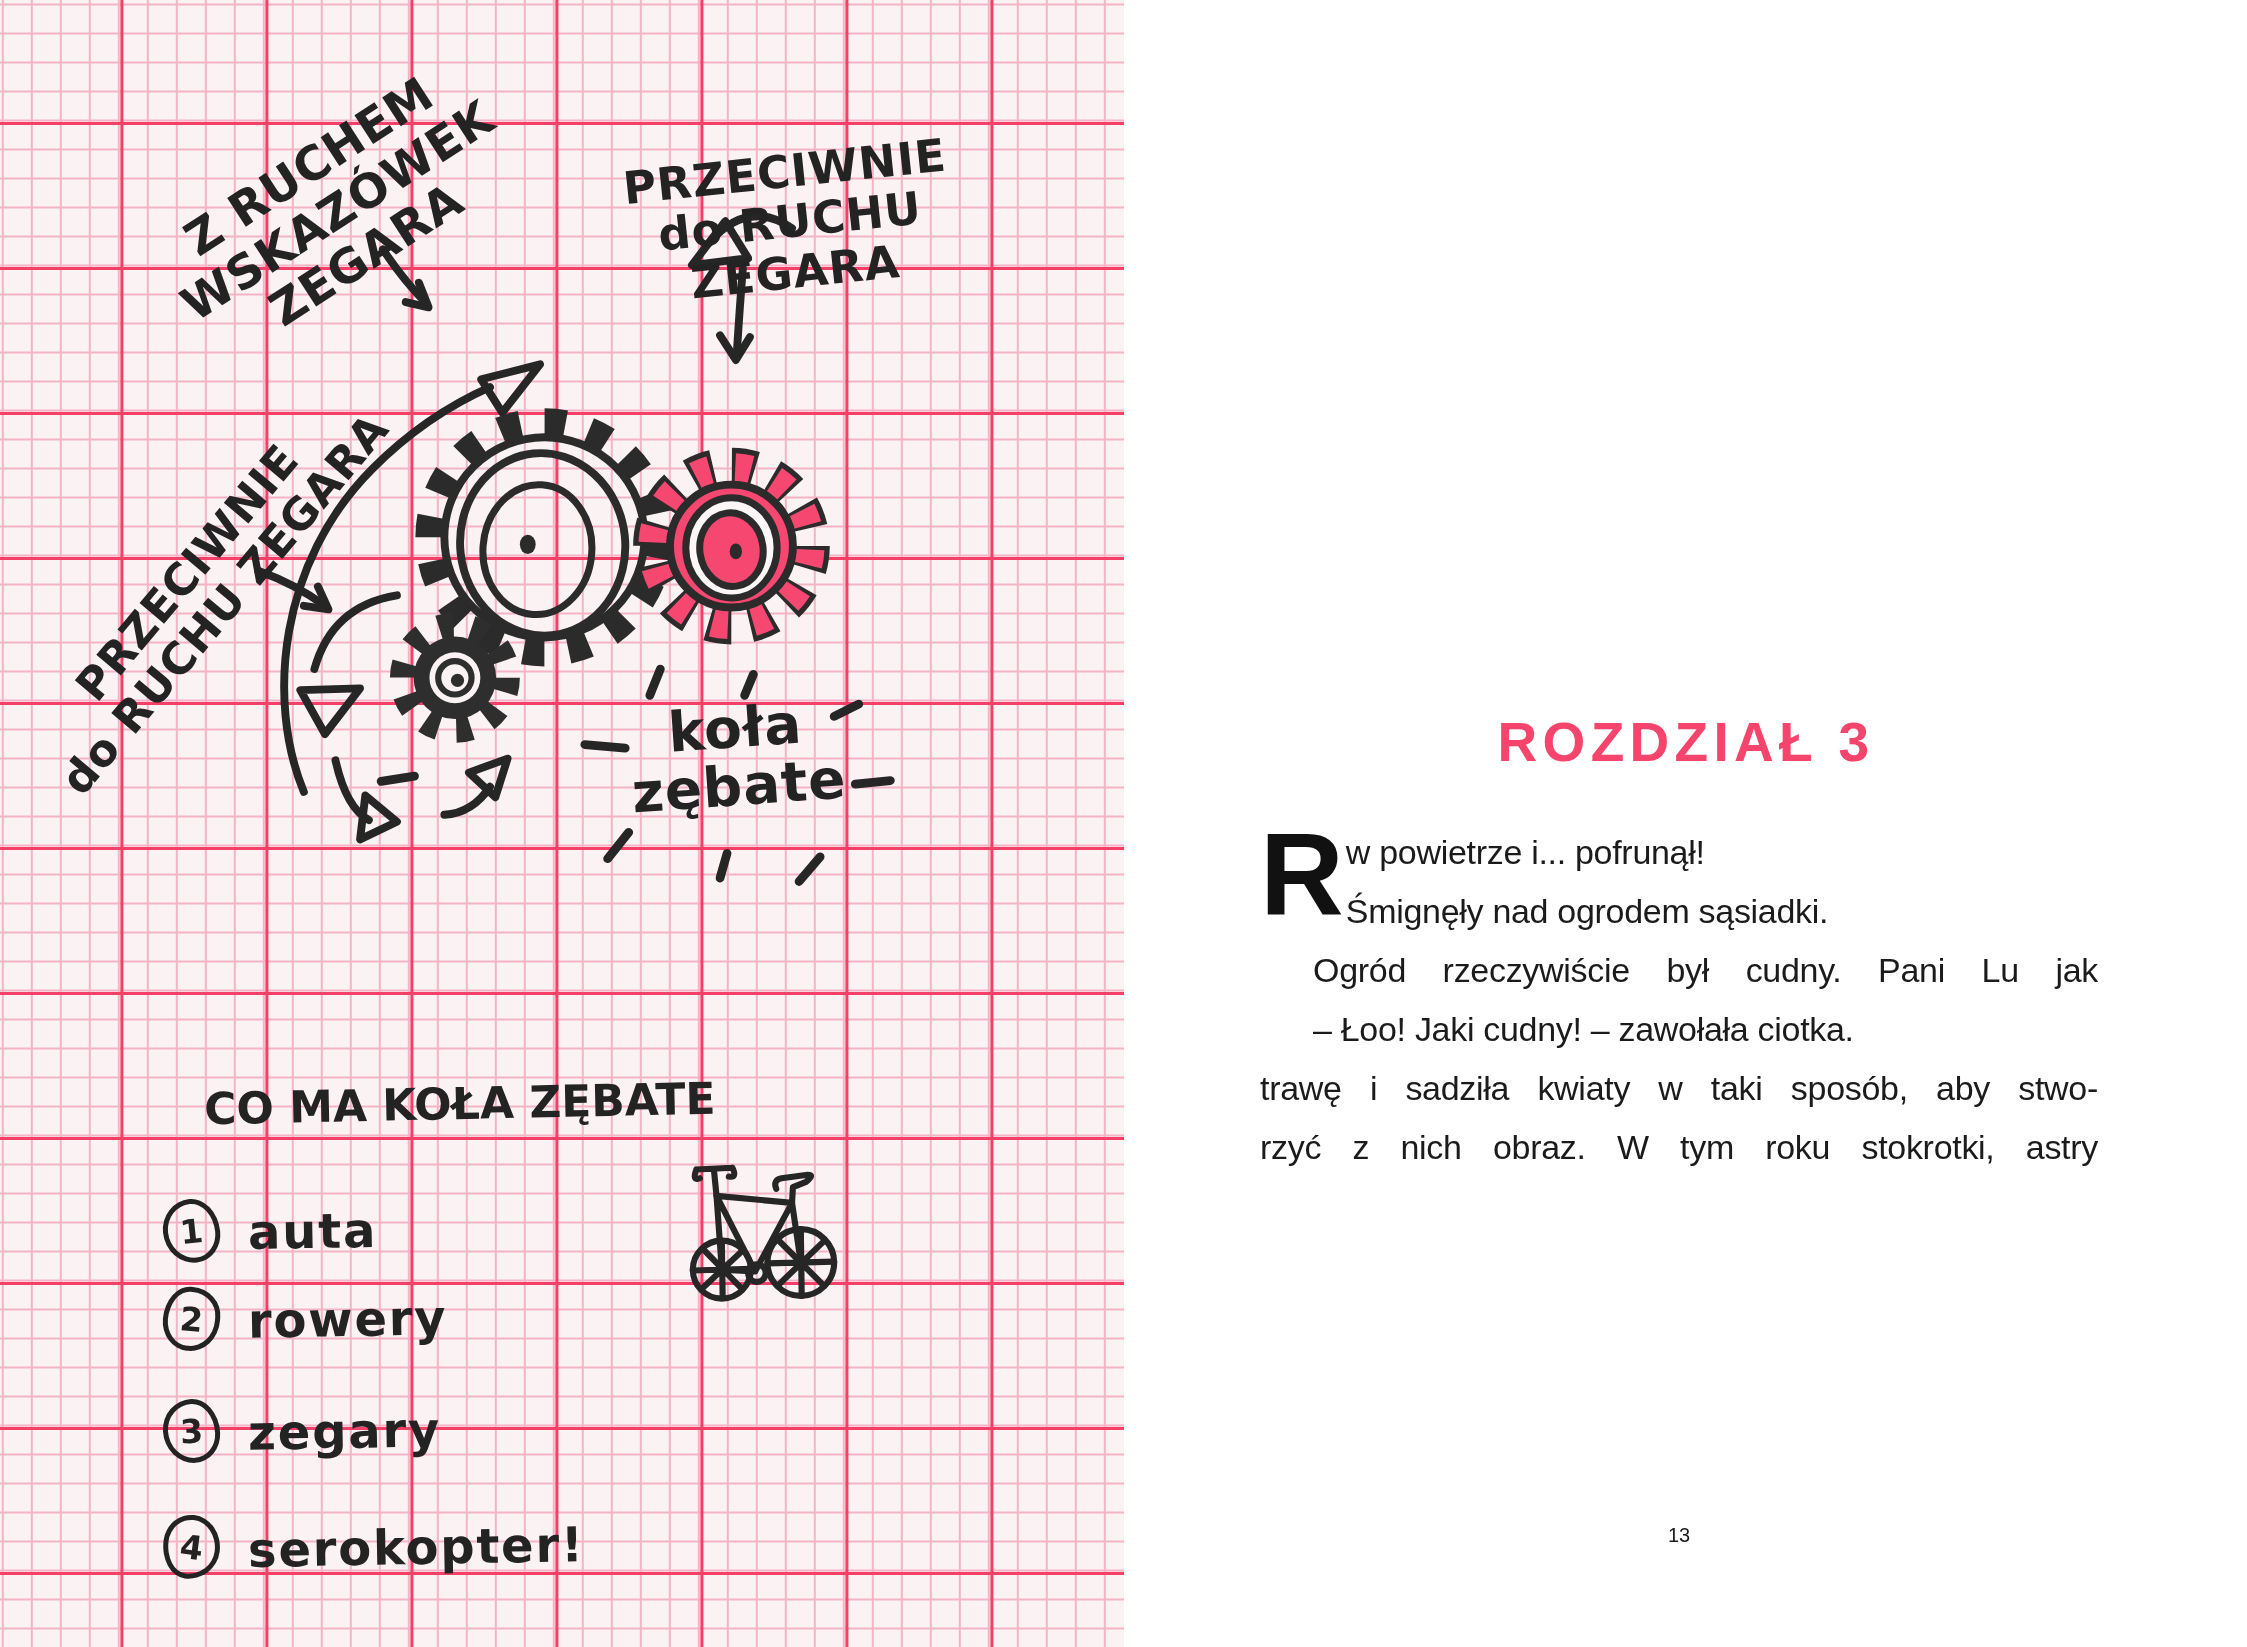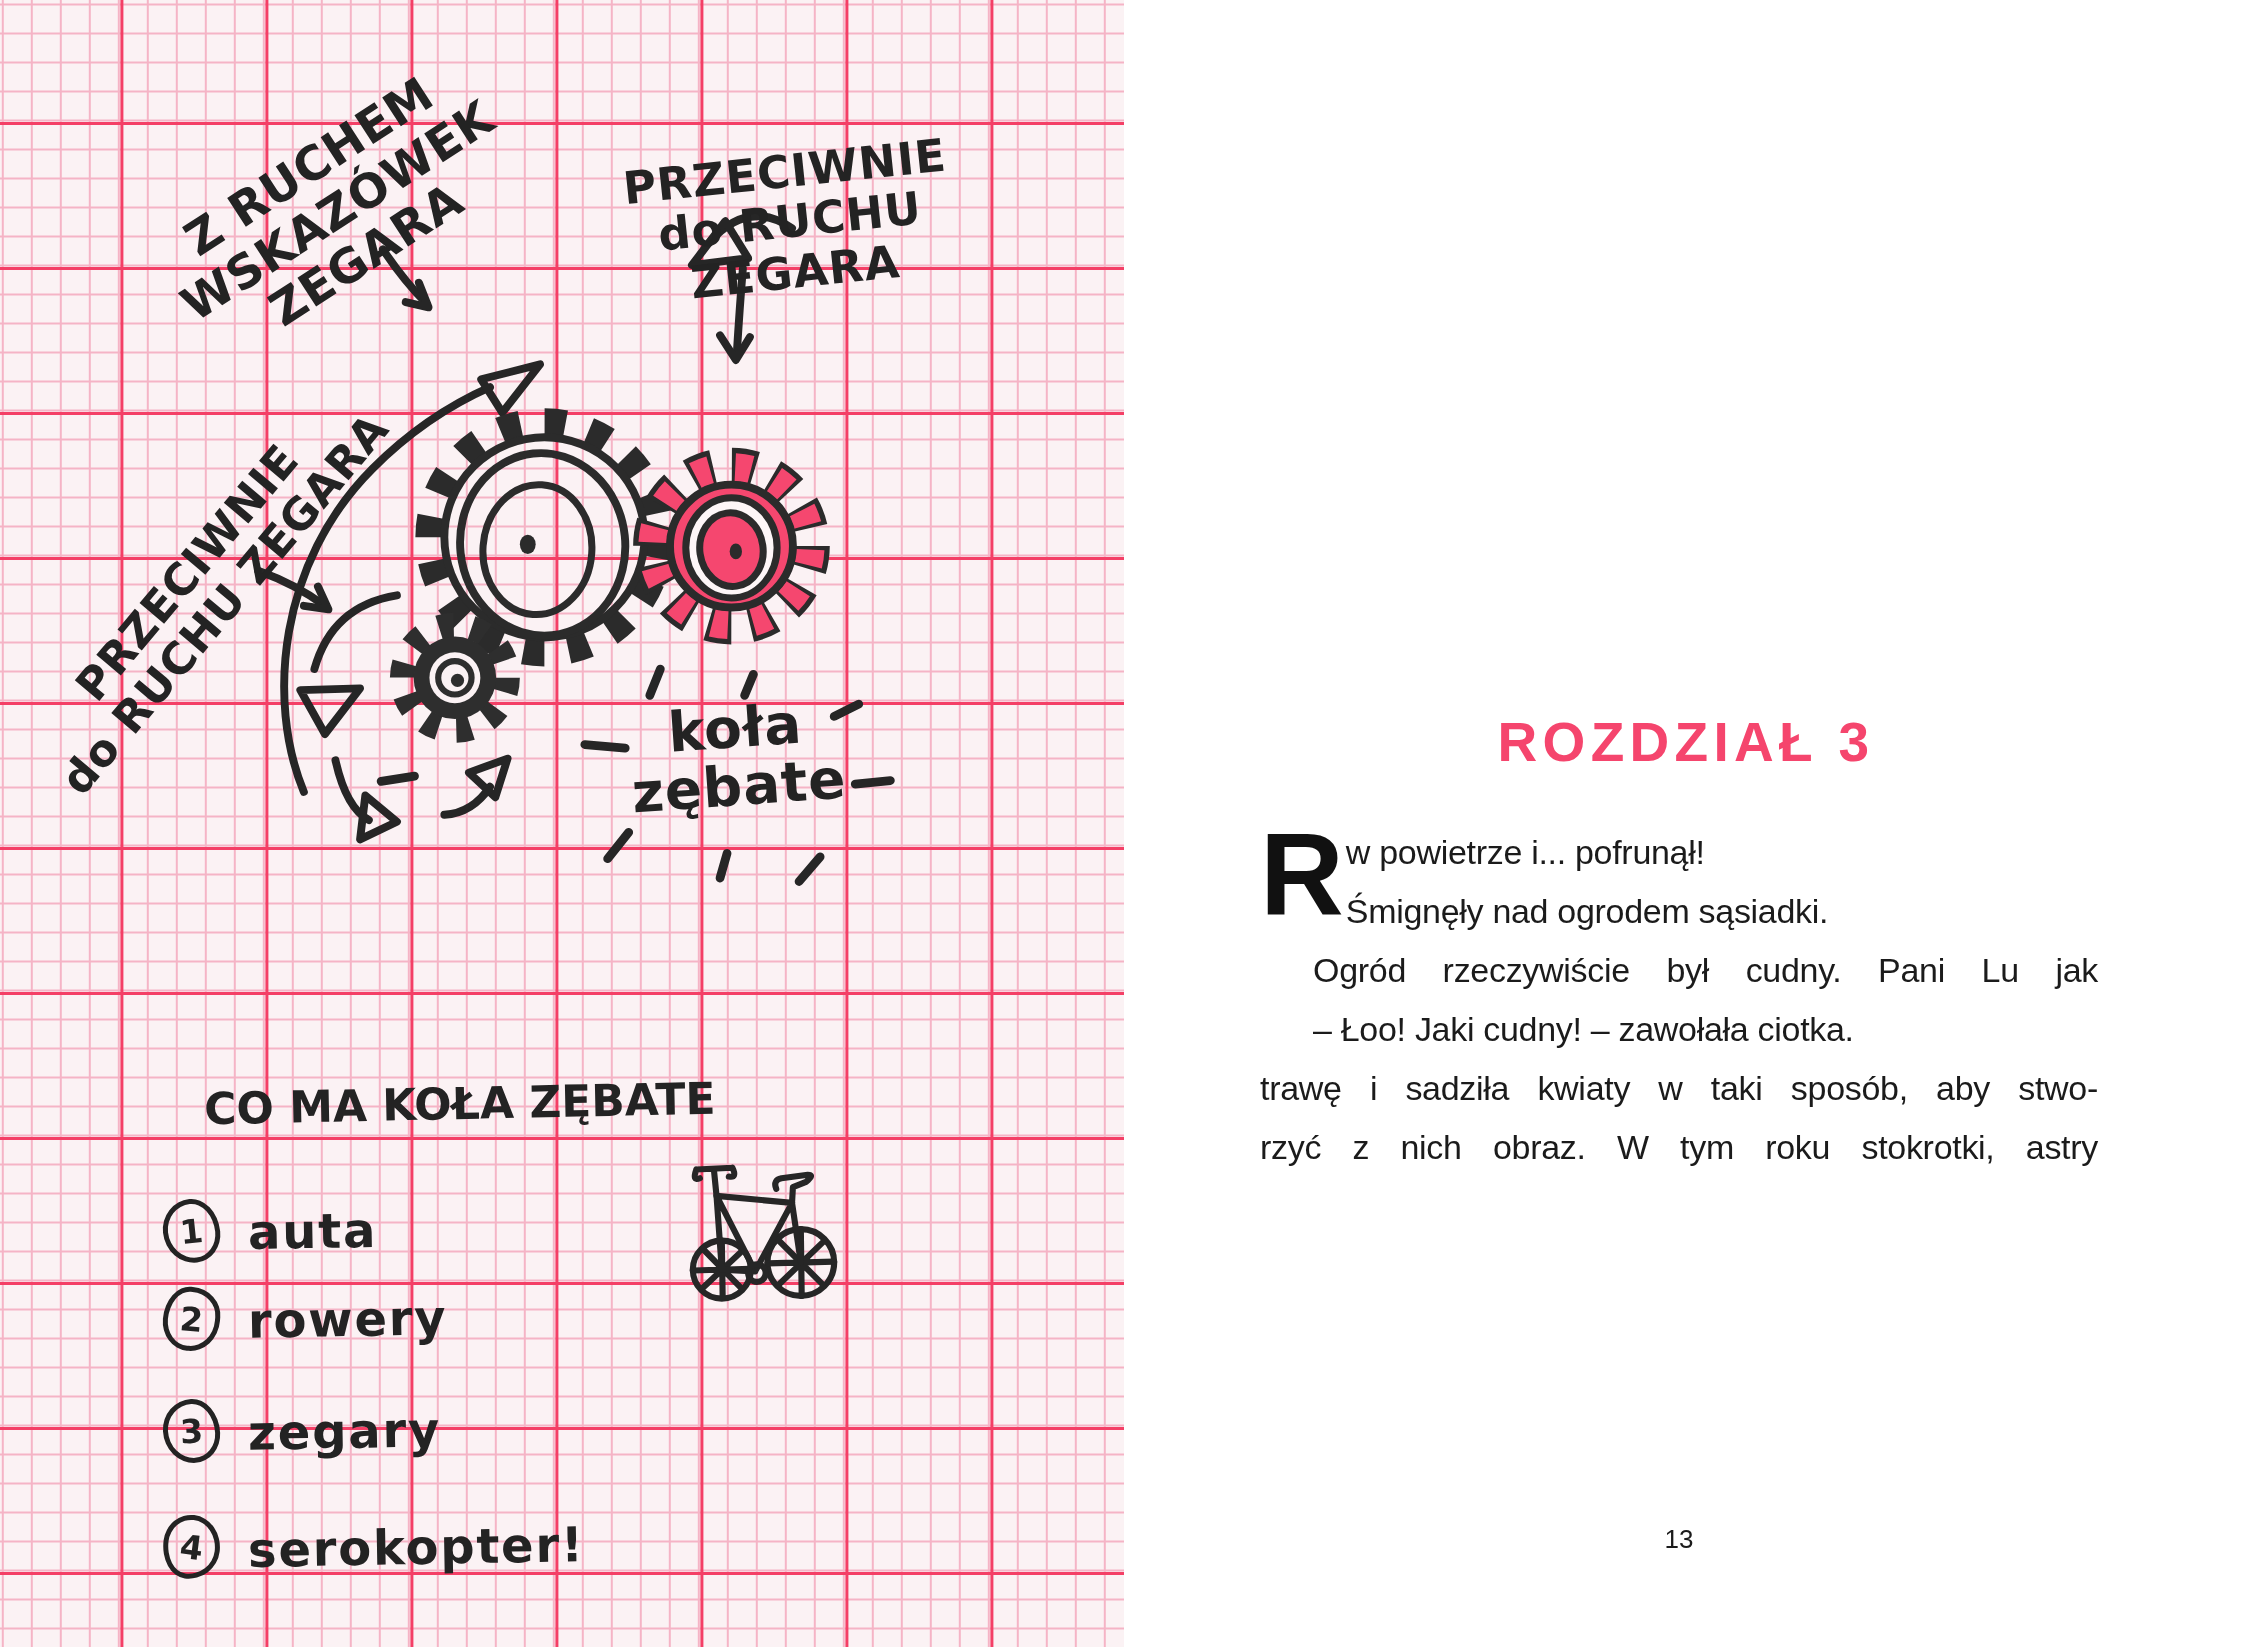--- a/index.html
+++ b/index.html
@@ -51,21 +51,21 @@
   .line{height:59px;line-height:59px;}
   .jl{text-align:justify;text-align-last:justify;}
   .ll{text-align:center;text-align-last:left;}
   .ind{padding-left:53px;}
   .dropcap{
     float:left;width:77px;height:118px;margin-right:8.8px;
     font-family:"Liberation Sans",sans-serif;font-weight:bold;font-size:116px;line-height:104px;
     color:#111;
   }
   .page-number{position:absolute;left:136px;top:1524px;width:838px;text-align:center;
-    font-size:26px;color:#1b1b1b;font-family:"Liberation Sans",sans-serif;}
+    font-size:20px;color:#1b1b1b;font-family:"Liberation Sans",sans-serif;}
 </style>
 </head>
 <body>
 
 <div class="spread">
 
   <div class="page-left">
 
     <svg class="sketch-svg" width="1124" height="1648" viewBox="0 0 1280 1877">
 

